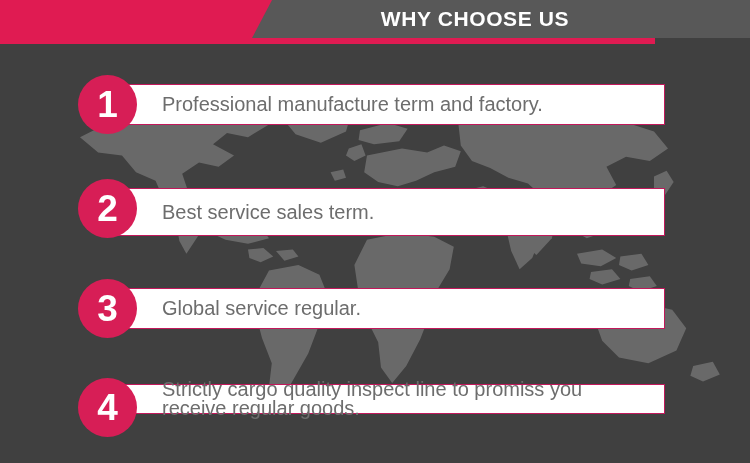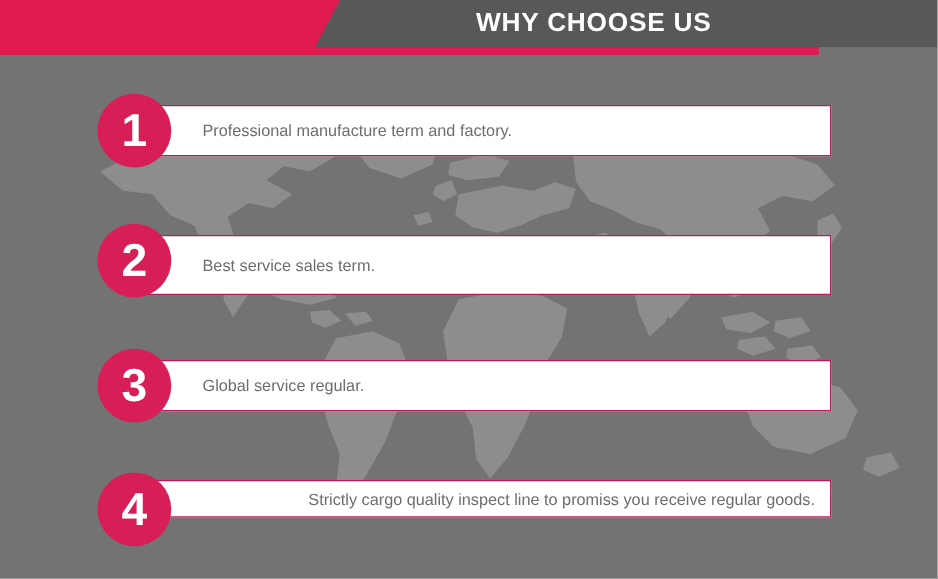--- a/index.html
+++ b/index.html
@@ -11,21 +11,21 @@
     height: 463px;
     overflow: hidden;
     font-family: "Liberation Sans", sans-serif;
     background: #fbfbfb;
   }
 
   #page {
     position: relative;
     width: 750px;
     height: 463px;
-    background: #737373;
+    background: #404040;
     overflow: hidden;
   }
 
   
   .map-layer {
     position: absolute;
     left: 0;
     top: 42px;
     width: 750px;
     height: 421px;
@@ -104,21 +104,21 @@
     box-sizing: border-box;
     border: 1.5px solid #c2185b;
     background: #ffffff;
     display: flex;
     align-items: center;
   }
   .row-text {
     padding-left: 50px;
     padding-right: 12px;
     color: #6d6d6d;
-    font-size: 13px;
+    font-size: 20px;
     line-height: 19px;
     font-family: "Liberation Sans", sans-serif;
   }
   .row-circle {
     position: absolute;
     left: 0;
     top: 0;
     width: 59px;
     height: 59px;
     border-radius: 50%;

